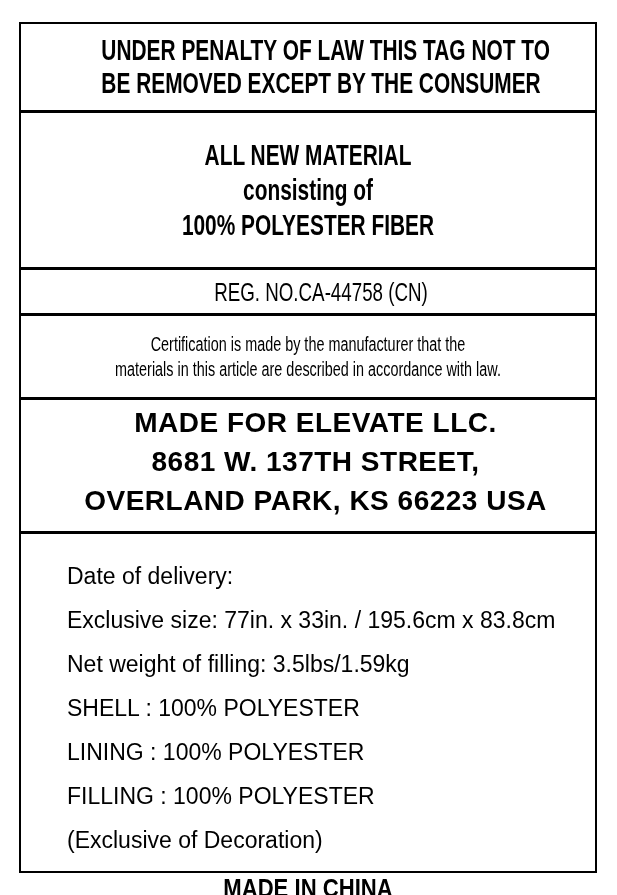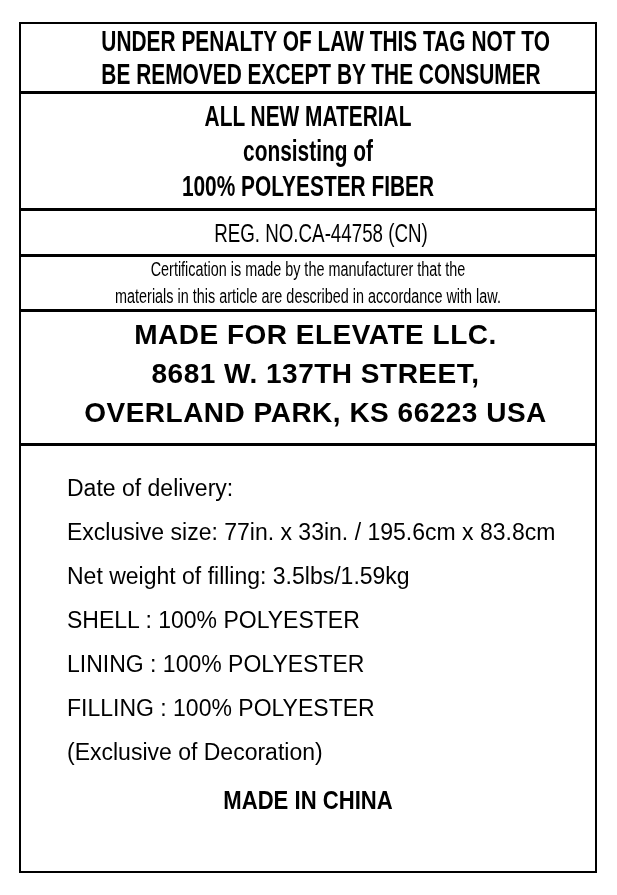--- a/index.html
+++ b/index.html
@@ -44,44 +44,44 @@
   .line {
     text-align: center;
     white-space: nowrap;
   }
   
   .cond72 { transform: scaleX(0.72); transform-origin: 50% 50%; }
   .cond75 { transform: scaleX(0.75); transform-origin: 50% 50%; }
   .cond85 { transform: scaleX(0.85); transform-origin: 50% 50%; }
 
   
-  .sec-penalty { height: 67px; }
+  .sec-penalty { height: 86px; }
   .sec-penalty .line {
     font-weight: bold;
     font-size: 29px;
     line-height: 33px;
   }
 
   
-  .sec-material { height: 117px; }
+  .sec-material { height: 157px; }
   .sec-material .line {
     font-weight: bold;
     font-size: 29px;
     line-height: 35px;
   }
 
   
   .sec-reg { height: 46px; padding-left: 26px; }
   .sec-reg .line {
     font-size: 25px;
     line-height: 28px;
   }
 
   
-  .sec-cert { height: 55px; justify-content: space-between; }
+  .sec-cert { height: 84px; }
   .sec-cert .line {
     font-size: 20px;
     line-height: 25px;
   }
 
   
   .sec-madefor { height: 126px; }
   .sec-madefor .line {
     font-weight: bold;
     font-size: 28px;

